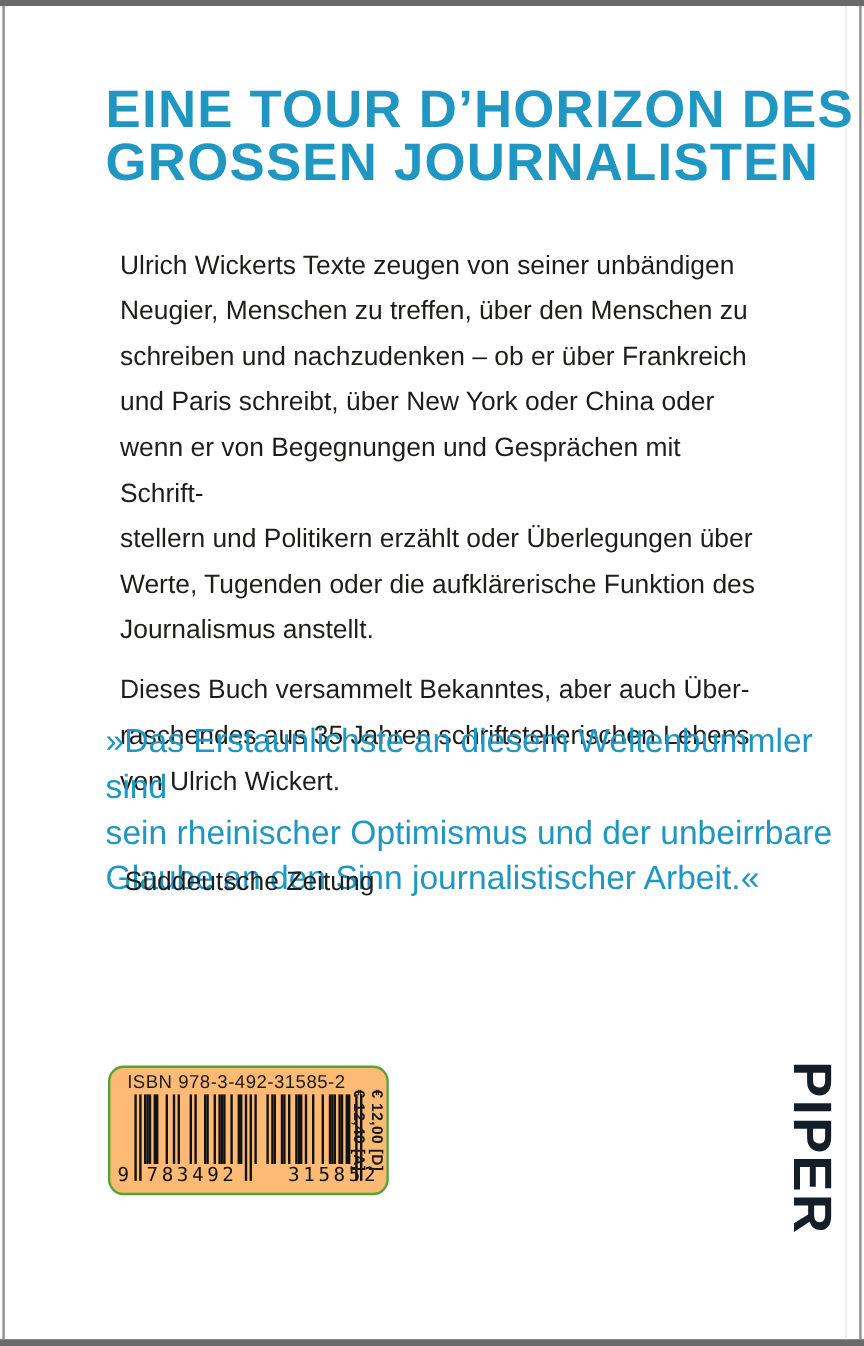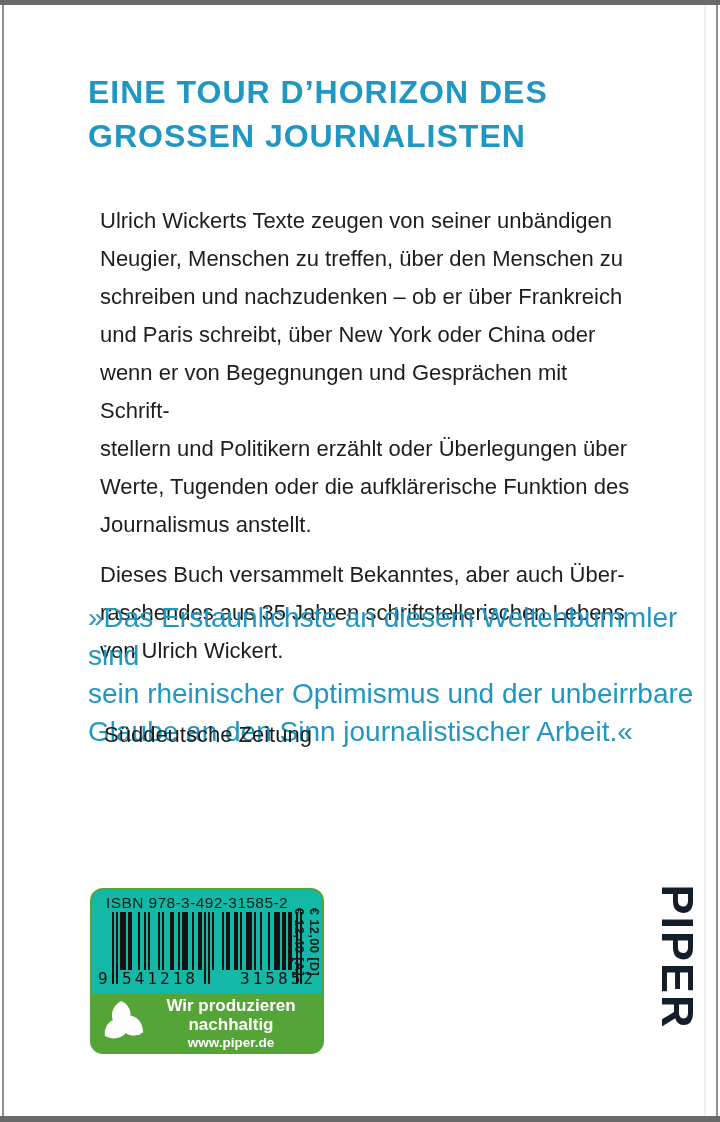--- a/index.html
+++ b/index.html
@@ -11,42 +11,42 @@
   }
   
   .edge-top    { position:absolute; top:0; left:0; right:0; height:5px; background:var(--frame); }
   .edge-bottom { position:absolute; bottom:0; left:0; right:0; height:6px; background:var(--frame); }
   .edge-left   { position:absolute; top:5px; bottom:6px; left:2px;  width:2px; background:#8f8f8f; }
   .edge-right  { position:absolute; top:5px; bottom:6px; right:2px; width:2px; background:#8f8f8f; }
   .crease      { position:absolute; top:5px; bottom:6px; right:14px; width:2px; background:#efefef; }
 
   .headline {
     position:absolute; left:88px; top:70px; margin:0;
-    font-size:32px; line-height:44px; font-weight:bold;
+    font-size:44px; line-height:44px; font-weight:bold;
     letter-spacing:1px; color:var(--accent); white-space:pre-line;
   }
   .body-copy {
     position:absolute; left:88px; top:190px; width:560px;
     font-size:22px; line-height:38px; color:var(--text);
   }
   .body-copy p { margin:12px; white-space:pre-line; }
   .press-quote {
     position:absolute; left:88px; top:599px;
     font-size:28px; line-height:38px; color:var(--accent); white-space:pre-line;
   }
   .quote-attribution {
     position:absolute; left:88px; top:716px;
     font-size:22px; line-height:38px; color:var(--text);margin-left:16px;
   }
 
   
   .sticker {
     position:absolute; left:90px; top:888px; width:234px;
     border:2px solid var(--green); border-radius:13px;
-    overflow:hidden; background:#14b8a6; box-sizing:border-box;
+    overflow:hidden; background:#fdba74; box-sizing:border-box;
   }
   .sticker-white { position:relative; height:100px; padding:4px 0 0 6px; }
   .isbn-label {
     width:198px; text-align:center; font-size:15.5px; letter-spacing:0.4px;
     color:#1b1b1b; line-height:17px;
   }
   .barcode-area { position:relative; width:204px; height:78px; margin-top:1px; }
   .bars { position:absolute; left:14px; top:0; display:flex; align-items:flex-start; }
   .bars i { display:block; width:2px; height:58px; }
   .bars i.b { background:#121212; }
@@ -211,53 +211,28 @@
             <i class="b"></i>
             <i class="b"></i>
             <i></i>
             <i></i>
             <i class="b g"></i>
             <i class=""></i>
             <i class="b g"></i>
           </div>
         <div class="digits">
           <span class="d0">9</span>
-          <span class="d1">541218</span>
+          <span class="d1">783492</span>
           <span class="d2">315852</span>
         </div>
       </div>
       <div class="price-wrap">
         <span>€ 12,00 [D]
 € 12,40 [A]</span>
       </div>
     </div>
-    <div class="sticker-green">
-      <svg width="46" height="46" viewBox="0 0 48 48">
-        <g fill="#ffffff">
-          <g transform="translate(24,24)">
-            <g transform="rotate(0)">
-              <path d="M-2,-23 C7,-19 11,-9 5,-2 C0,4 -9,3 -11,-4 C-13,-12 -9,-19 -2,-23 Z"></path>
-              <path d="M-5,1 C-8,7 -13,10 -19,10 L-19,7.5 C-13.5,7.5 -9.5,4.5 -7.2,-0.5 Z"></path>
-            </g>
-            <g transform="rotate(120)">
-              <path d="M-2,-23 C7,-19 11,-9 5,-2 C0,4 -9,3 -11,-4 C-13,-12 -9,-19 -2,-23 Z"></path>
-              <path d="M-5,1 C-8,7 -13,10 -19,10 L-19,7.5 C-13.5,7.5 -9.5,4.5 -7.2,-0.5 Z"></path>
-            </g>
-            <g transform="rotate(240)">
-              <path d="M-2,-23 C7,-19 11,-9 5,-2 C0,4 -9,3 -11,-4 C-13,-12 -9,-19 -2,-23 Z"></path>
-              <path d="M-5,1 C-8,7 -13,10 -19,10 L-19,7.5 C-13.5,7.5 -9.5,4.5 -7.2,-0.5 Z"></path>
-            </g>
-          </g>
-        </g>
-      </svg>
-      <div class="eco-text">
-        <div class="eco-main">Wir produzieren
-nachhaltig</div>
-        <div class="eco-url">www.piper.de</div>
-      </div>
-    </div>
   </div>
 
   <div class="publisher">
     <span>PIPER</span>
   </div>
 
 </main>
 
 </body></html>

